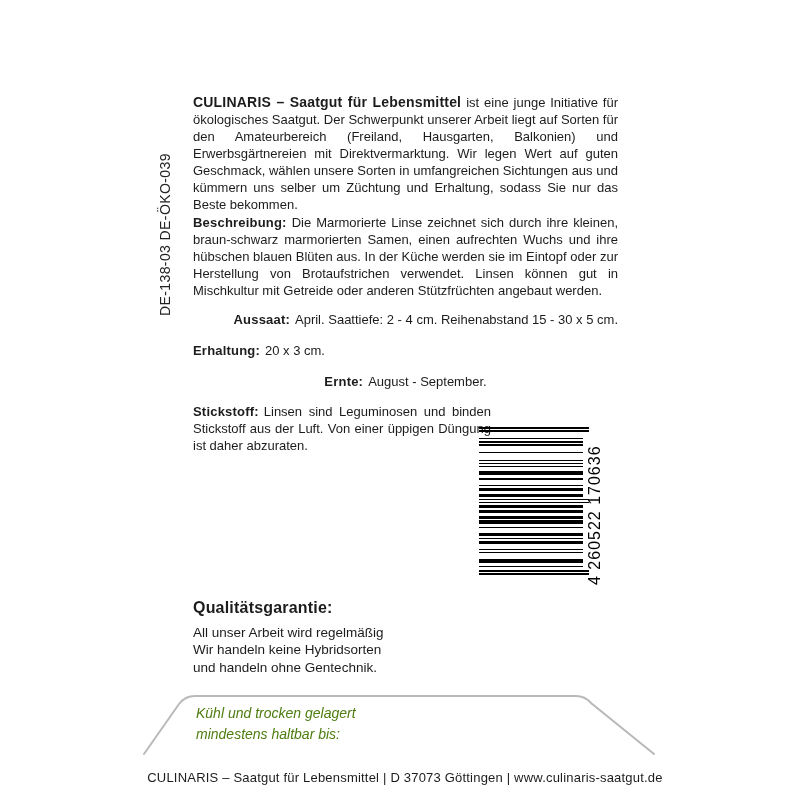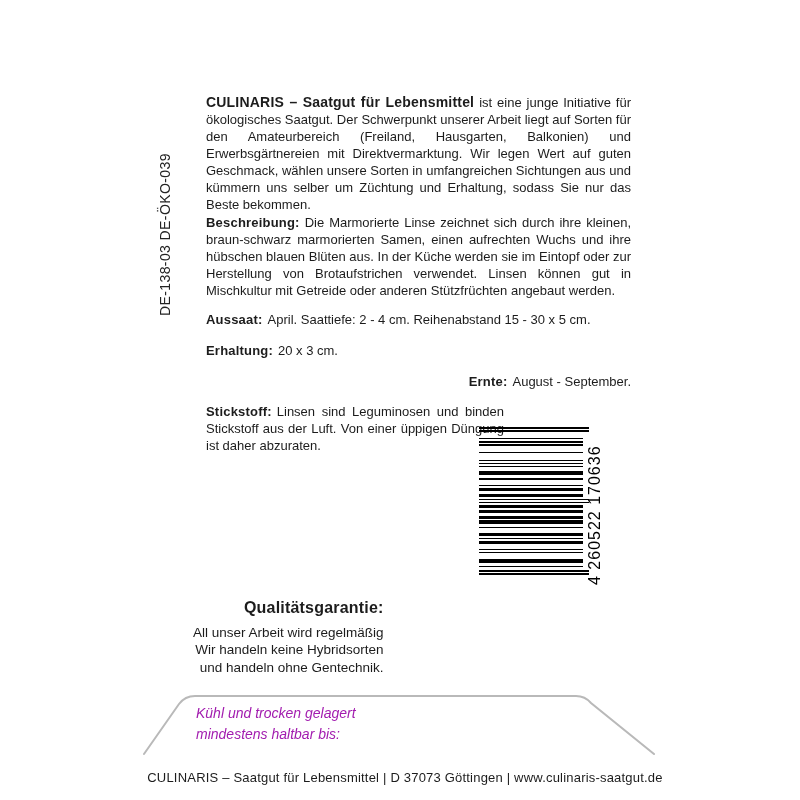--- a/index.html
+++ b/index.html
@@ -9,52 +9,52 @@
     color:#1c1c1c; overflow:hidden;
   }
   
   .side-code {
     position:absolute; left:157px; top:316px;
     transform:rotate(-90deg); transform-origin:0 0;
     font-size:14px; letter-spacing:.4px; white-space:nowrap; color:#222;
   }
   
   .col {
-    position:absolute; left:206px; width:425px;
+    position:absolute; left:193px; width:425px;
     font-size:13px; line-height:17px; text-align:justify;
   }
   .h { font-weight:bold; font-size:13px; margin-right:5px; letter-spacing:.2px; }
   .intro-lead { font-weight:bold; font-size:14px; margin-right:5px; letter-spacing:.2px; }
   .intro { top:94px; }
   .sec-beschreibung { top:214px; }
-  .sec-aussaat     { top:311px; text-align:left; }
+  .sec-aussaat     { top:311px; text-align:right; }
   .sec-pflanzung   { top:342px; text-align:left; }
-  .sec-ernte       { top:373px; text-align:right; }
+  .sec-ernte       { top:373px; text-align:center; }
   .sec-kulturtipps { top:403px; width:298px; }
   .sec-inhalt      { top:461px; text-align:left; }
 
   
   .barcode { position:absolute; left:479px; top:427px; width:128px; height:160px; }
   .bars { position:absolute; left:0; top:0; width:112px; height:148px; }
   .bars .run { position:absolute; left:0; background:#000; }
   .bc-num {
     position:absolute; left:107px; top:158px;
     transform:rotate(-90deg); transform-origin:0 0;
     font-size:16px; letter-spacing:1px; white-space:nowrap; color:#000;
     font-family:"Liberation Sans","DejaVu Sans",sans-serif;
   }
 
-  .qg { position:absolute; left:193px; top:599px; font-size:13.5px; line-height:17.5px; text-align:right; }
+  .qg { position:absolute; left:193px; top:599px; font-size:13.5px; line-height:17.5px; text-align:left; }
   .qg-title { font-weight:bold; font-size:16px; margin-bottom:7px; letter-spacing:.2px; }
 
   .flap-svg { position:absolute; left:130px; top:690px; width:540px; height:70px; }
 
   .storage {
     position:absolute; left:196px; top:703px;
-    font-style:italic; font-size:14px; line-height:21px; color:#a21caf;
+    font-style:italic; font-size:14px; line-height:21px; color:#4d7c0f;
   }
 
   .footer {
     position:absolute; left:0; top:770px; width:810px;
     text-align:center; font-size:13px; color:#1c1c1c; letter-spacing:.2px;
   }
 </style>
 </head>
 <body>
 

